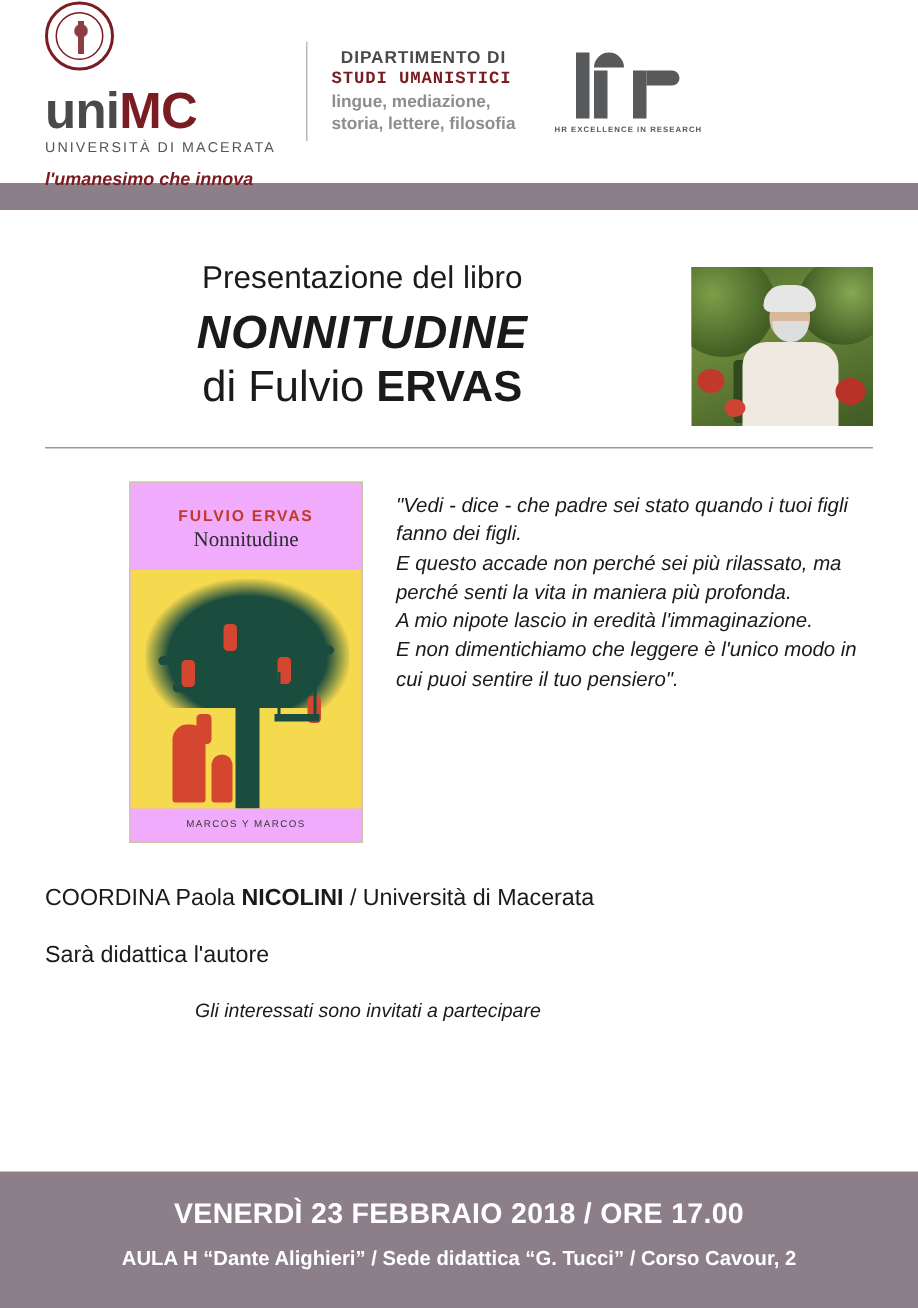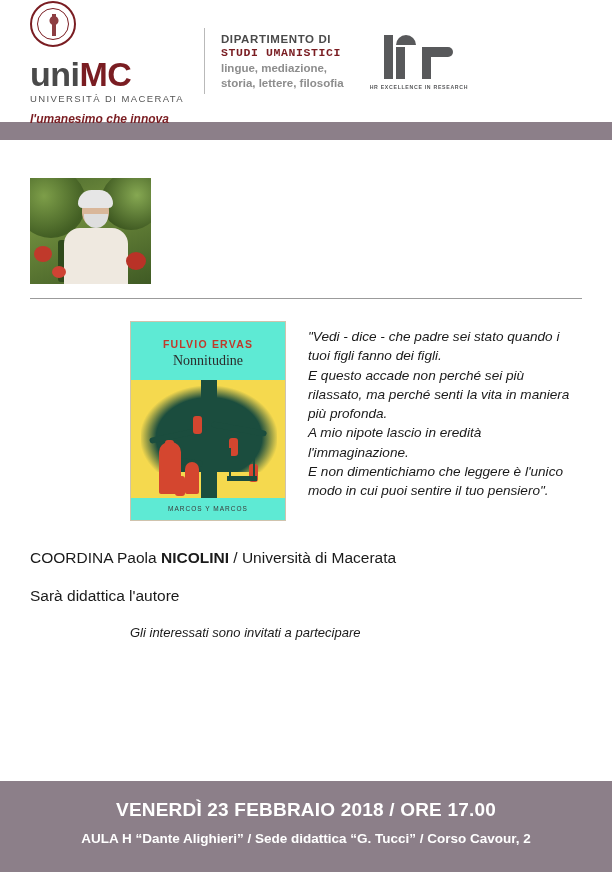--- a/index.html
+++ b/index.html
@@ -86,21 +86,21 @@
     width: 1px;
     height: 66px;
     background: #b9b9b9;
     margin: 0 16px 0 20px;
   }
   .dip {
     line-height: 1.28;
     font-size: 11.5px;
     font-weight: bold;
   }
-  .dip .l1 { color: #4a4a4a; letter-spacing: .6px; }
+  .dip .l1 { color: #4a4a4a; letter-spacing: .6px; text-align: center; }
   .dip .l2 { color: #7a1d22; letter-spacing: .6px; font-family: Liberation Mono, monospace; }
   .dip .l3 { color: #8d8d8d; font-weight: bold; }
   .hr-logo {
     margin-left: 26px;
     text-align: center;
   }
   .hr-mark {
     width: 74px; height: 48px;
     position: relative;
     margin: 0 auto;
@@ -225,24 +225,24 @@
     margin: 0 0 22px 0;
   }
 
   .mid-row {
     display: flex;
     gap: 22px;
     align-items: flex-start;
   }
   .book-cover {
     width: 156px;
-    height: 200px;
+    height: 241px;
     flex: none;
-    margin-left: 100px;
-    background: #5eead4;
+    margin-left: 56px;
+    background: #f0abfc;
     border: 1px solid #cfc3ad;
     position: relative;
     overflow: hidden;
   }
   .bc-author {
     position: absolute; top: 16px; left: 0; right: 0;
     text-align: center;
     font-size: 10.5px;
     letter-spacing: 1.2px;
     font-weight: bold;
@@ -391,20 +391,25 @@
       <div class="hr-caption">HR EXCELLENCE IN RESEARCH</div>
     </div>
 
   </div>
 
   <div class="band"></div>
 
   <div class="content">
 
     <div class="title-row">
+      <div class="title-block">
+        <div class="t-line1">Presentazione del libro</div>
+        <div class="t-line2">NONNITUDINE</div>
+        <div class="t-line3"><span>di Fulvio </span><b>ERVAS</b></div>
+      </div>
       <div class="author-photo">
         <div class="leaf1"></div>
         <div class="leaf2"></div>
         <div class="bottle"></div>
         <div class="body"></div>
         <div class="head"></div>
         <div class="hair"></div>
         <div class="beard"></div>
         <div class="flower1"></div>
         <div class="flower2"></div>

